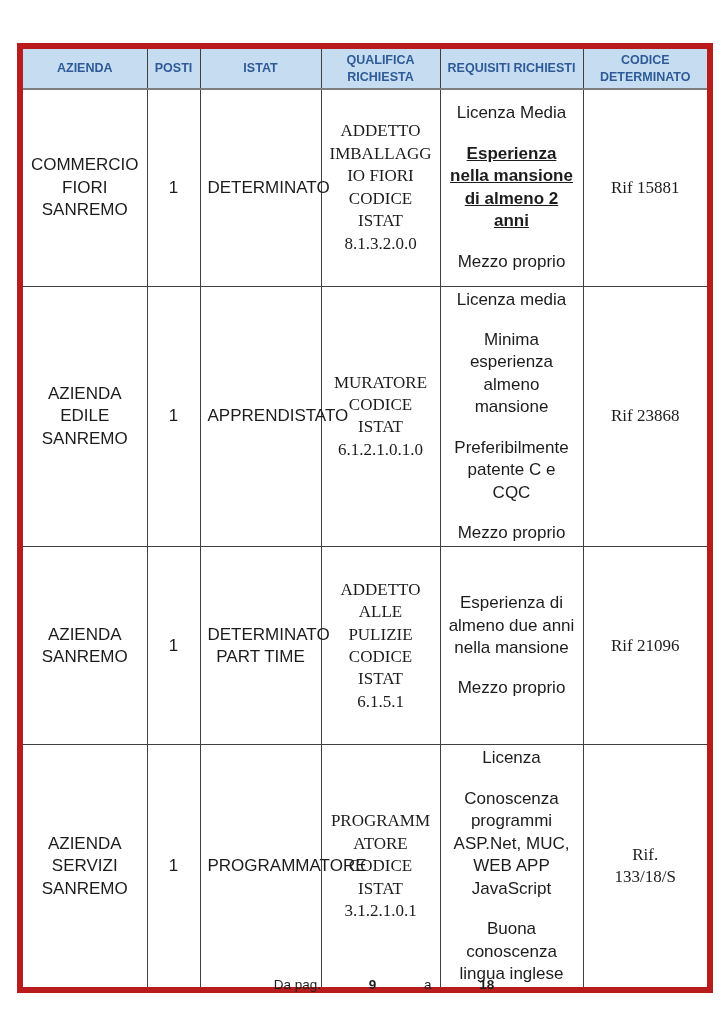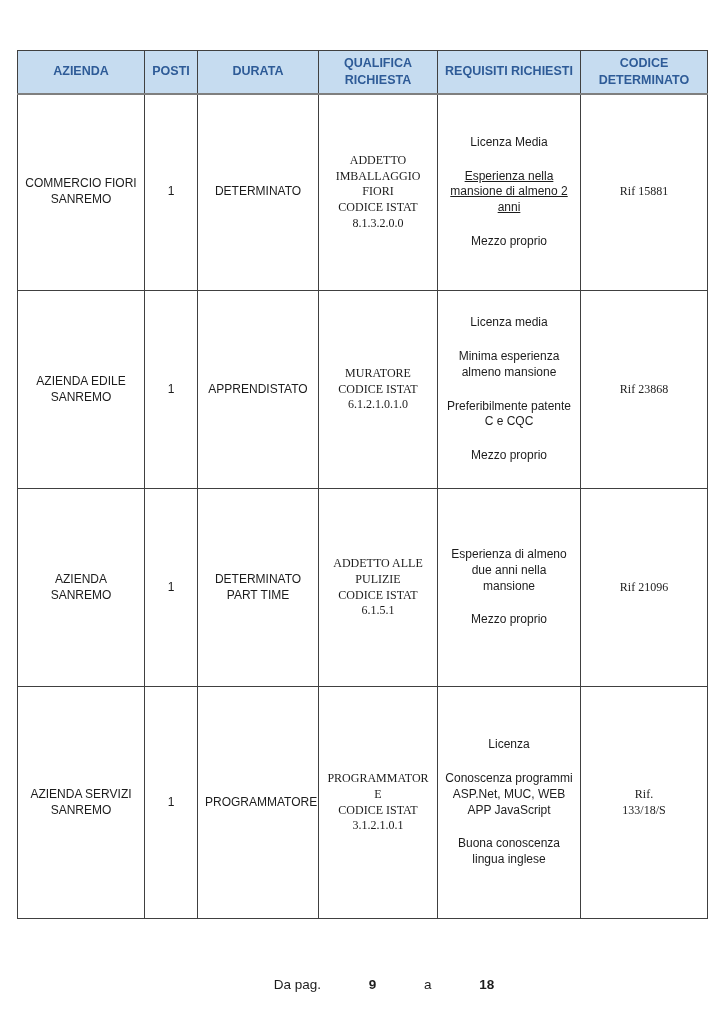--- a/index.html
+++ b/index.html
@@ -17,25 +17,25 @@
   .page {
     position: relative;
     width: 724px;
     height: 1024px;
     background: #ffffff;
   }
 
   table.doc-table {
     position: absolute;
     left: 17px;
-    top: 50px;
+    top: 43px;
     width: 690px;
     border-collapse: collapse;
     table-layout: fixed;
-    border: 1px solid #b91c1c;
+    border: 6px solid #b91c1c;
   }
 
   col.c-azienda   { width: 127px; }
   col.c-posti     { width: 53px;  }
   col.c-durata    { width: 121px; }
   col.c-qualifica { width: 119px; }
   col.c-requisiti { width: 143px; }
   col.c-codice    { width: 127px; }
 
   th, td {
@@ -50,36 +50,36 @@
     background: #c6dcf0;
     color: #2e5b97;
     font-size: 12.5px;
     font-weight: bold;
     height: 43px;
     line-height: 1.35;
     border-bottom: 2px solid #7f7f7f;
   }
 
   tbody td {
-    font-size: 12px;
+    font-size: 17px;
     line-height: 1.32;
   }
 
   tbody tr:nth-child(1) { height: 197px; }
   tbody tr:nth-child(2) { height: 198px; }
   tbody tr:nth-child(3) { height: 198px; }
   tbody tr:nth-child(4) { height: 232px; }
 
   td.qualifica-cell { overflow-wrap: break-word; }
 
   .para { margin: 0; }
   .para + .para { margin-top: 18px; }
 
   .emphasis {
-    font-weight: normal;
+    font-weight: bold;
     text-decoration: underline;
   }
 
   .qline, .cline { margin: 0; font-family: Liberation Serif, serif; }
 
   .footer {
     position: absolute;
     left: 0;
     top: 977px;
     width: 724px;
@@ -101,21 +101,21 @@
       <col class="c-posti">
       <col class="c-durata">
       <col class="c-qualifica">
       <col class="c-requisiti">
       <col class="c-codice">
     </colgroup>
     <thead>
       <tr>
         <th>AZIENDA</th>
         <th>POSTI</th>
-        <th>DURATA</th>
+        <th>ISTAT</th>
         <th>QUALIFICA RICHIESTA</th>
         <th>REQUISITI RICHIESTI</th>
         <th>CODICE DETERMINATO</th>
       </tr>
     </thead>
     <tbody id="table-body">
         <tr>
           <td>COMMERCIO FIORI SANREMO</td>
           <td>1</td>
           <td>DETERMINATO</td>

